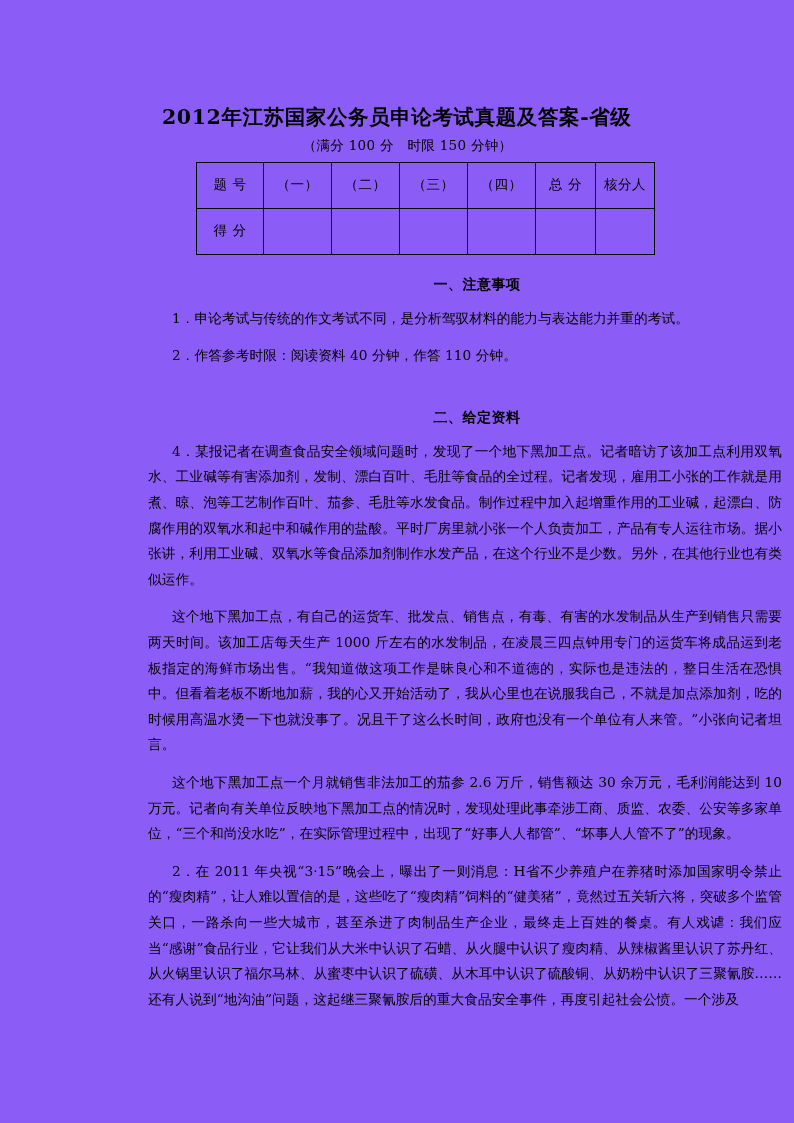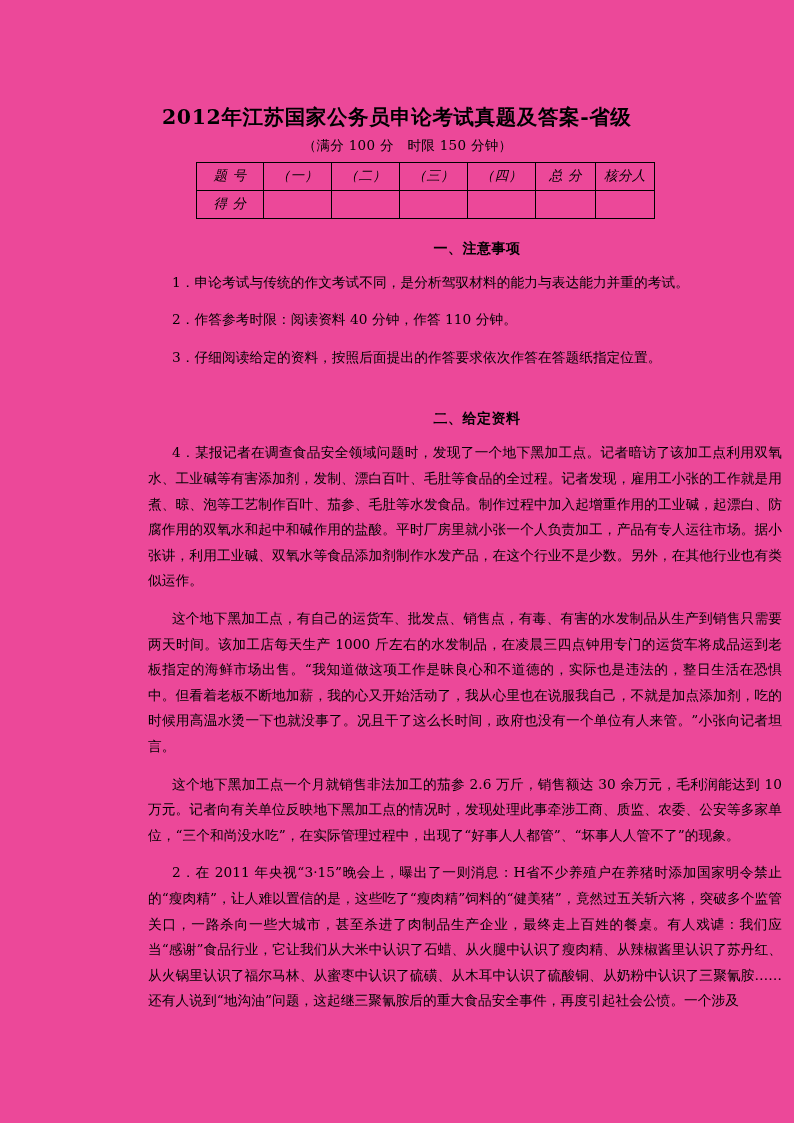--- a/index.html
+++ b/index.html
@@ -9,21 +9,21 @@
     background: #ffffff;
   }
   body {
     font-family: "DejaVu Serif", "Liberation Serif", serif;
     color: #000000;
   }
   .page {
     position: relative;
     width: 794px;
     height: 1123px;
-    background: #ec4899;
+    background: #8b5cf6;
     overflow: hidden;
     box-sizing: border-box;
   }
   .content {
     position: absolute;
     left: 136px;
     top: 104px;
     width: 658px;
   }
 
@@ -53,24 +53,23 @@
   table.score-table {
     border-collapse: collapse;
     table-layout: fixed;
     font-size: 13.5px;
   }
   table.score-table td {
     border: 1.2px solid #000;
     height: 21px;
     text-align: center;
     vertical-align: middle;
-    padding: 3px 2px;
+    padding: 12px 2px;
     letter-spacing: 0.5px;
     white-space: nowrap;
-    font-style: italic;
   }
   table.score-table td.lbl {
     width: 62px;
   }
   table.score-table td.col {
     width: 63px;
   }
   table.score-table td.sum {
     width: 55px;
   }
@@ -132,21 +131,20 @@
             <td class="checker"></td>
           </tr>
         </tbody>
       </table>
     </div>
 
     <div class="section-head">一、注意事项</div>
 
     <p class="para">1．申论考试与传统的作文考试不同，是分析驾驭材料的能力与表达能力并重的考试。</p>
     <p class="para">2．作答参考时限：阅读资料 40 分钟，作答 110 分钟。</p>
-    <p class="para">3．仔细阅读给定的资料，按照后面提出的作答要求依次作答在答题纸指定位置。</p>
 
     <div class="section-head second">二、给定资料</div>
 
     <p class="para">4．某报记者在调查食品安全领域问题时，发现了一个地下黑加工点。记者暗访了该加工点利用双氧水、工业碱等有害添加剂，发制、漂白百叶、毛肚等食品的全过程。记者发现，雇用工小张的工作就是用煮、晾、泡等工艺制作百叶、茄参、毛肚等水发食品。制作过程中加入起增重作用的工业碱，起漂白、防腐作用的双氧水和起中和碱作用的盐酸。平时厂房里就小张一个人负责加工，产品有专人运往市场。据小张讲，利用工业碱、双氧水等食品添加剂制作水发产品，在这个行业不是少数。另外，在其他行业也有类似运作。</p>
     <p class="para">这个地下黑加工点，有自己的运货车、批发点、销售点，有毒、有害的水发制品从生产到销售只需要两天时间。该加工店每天生产 1000 斤左右的水发制品，在凌晨三四点钟用专门的运货车将成品运到老板指定的海鲜市场出售。“我知道做这项工作是昧良心和不道德的，实际也是违法的，整日生活在恐惧中。但看着老板不断地加薪，我的心又开始活动了，我从心里也在说服我自己，不就是加点添加剂，吃的时候用高温水烫一下也就没事了。况且干了这么长时间，政府也没有一个单位有人来管。”小张向记者坦言。</p>
     <p class="para">这个地下黑加工点一个月就销售非法加工的茄参 2.6 万斤，销售额达 30 余万元，毛利润能达到 10 万元。记者向有关单位反映地下黑加工点的情况时，发现处理此事牵涉工商、质监、农委、公安等多家单位，“三个和尚没水吃”，在实际管理过程中，出现了“好事人人都管”、“坏事人人管不了”的现象。</p>
     <p class="para">2．在 2011 年央视“3·15”晚会上，曝出了一则消息：H省不少养殖户在养猪时添加国家明令禁止的“瘦肉精”，让人难以置信的是，这些吃了“瘦肉精”饲料的“健美猪”，竟然过五关斩六将，突破多个监管关口，一路杀向一些大城市，甚至杀进了肉制品生产企业，最终走上百姓的餐桌。有人戏谑：我们应当“感谢”食品行业，它让我们从大米中认识了石蜡、从火腿中认识了瘦肉精、从辣椒酱里认识了苏丹红、从火锅里认识了福尔马林、从蜜枣中认识了硫磺、从木耳中认识了硫酸铜、从奶粉中认识了三聚氰胺……还有人说到“地沟油”问题，这起继三聚氰胺后的重大食品安全事件，再度引起社会公愤。一个涉及</p>
 
   </div>
 </div>

